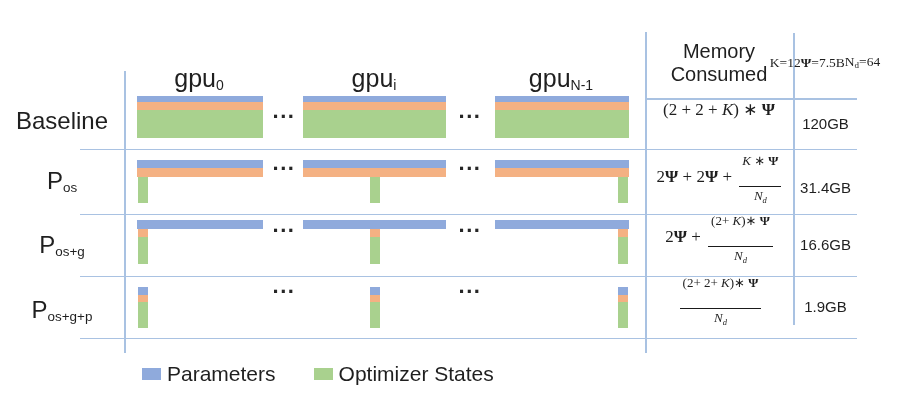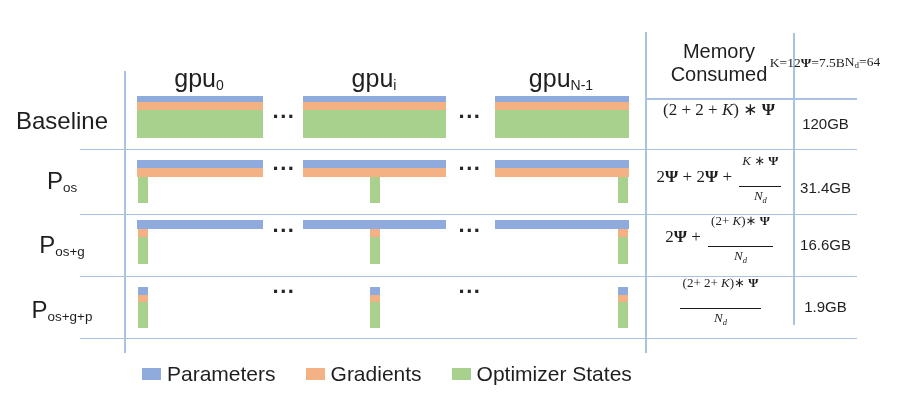--- a/index.html
+++ b/index.html
@@ -27,21 +27,21 @@
   .it{font-style:italic;}
   .b{font-weight:bold;}
   .sub{font-size:10px;font-style:italic;vertical-align:-3px;}
   .const-box .sub{font-size:9px;font-style:normal;vertical-align:-2px;}
   .frac{display:inline-block;vertical-align:-1.05em;text-align:center;margin-left:3px;}
   .frac .num{display:block;border-bottom:1.3px solid #1a1a1a;padding:0 3px 17px;font-size:13px;line-height:1.15;}
   .frac .den{display:block;font-size:13px;line-height:1.2;padding-top:1px;}
   .frac .sub{font-size:8.5px;}
   .dots{position:absolute;width:40px;text-align:center;font-size:22px;font-weight:bold;
     line-height:22px;letter-spacing:1.5px;color:#262626;}
-  #legend{position:absolute;left:142px;top:362px;display:flex;gap:30px;align-items:flex-end;}
+  #legend{position:absolute;left:142px;top:362px;display:flex;gap:38px;align-items:flex-end;}
   .legend-item{display:flex;align-items:center;gap:6px;}
   .legend-swatch{width:19px;height:12px;display:inline-block;}
   .legend-label{font-size:21px;}
 </style>
 </head>
 <body>
 
 <div id="canvas">
 
   <div class="vline" style="left:124px;top:71px;height:282px"></div>
@@ -90,24 +90,20 @@
   <div class="value-cell" style="top:149px;height:76px">31.4GB</div>
   <div class="value-cell" style="top:214px;height:61px">16.6GB</div>
   <div class="value-cell" style="top:276px;height:61px">1.9GB</div>
 
   <div id="legend">
     <div class="legend-item">
       <span class="legend-swatch" style="background: rgb(143, 170, 220);"></span>
       <span class="legend-label">Parameters</span>
     </div>
     <div class="legend-item">
-      <span class="legend-swatch" style="background: rgb(244, 177, 131);"></span>
-      <span class="legend-label">Gradients</span>
-    </div>
-    <div class="legend-item">
       <span class="legend-swatch" style="background: rgb(169, 209, 142);"></span>
       <span class="legend-label">Optimizer States</span>
     </div>
   </div>
 
 <div class="bar" style="left: 137px; top: 96px; width: 126px; height: 6px; background: rgb(143, 170, 220);"></div>
     <div class="bar" style="left: 137px; top: 102px; width: 126px; height: 8px; background: rgb(244, 177, 131);"></div>
     <div class="bar" style="left: 137px; top: 110px; width: 126px; height: 28px; background: rgb(169, 209, 142);"></div>
     <div class="bar" style="left: 303px; top: 96px; width: 143px; height: 6px; background: rgb(143, 170, 220);"></div>
     <div class="bar" style="left: 303px; top: 102px; width: 143px; height: 8px; background: rgb(244, 177, 131);"></div>

